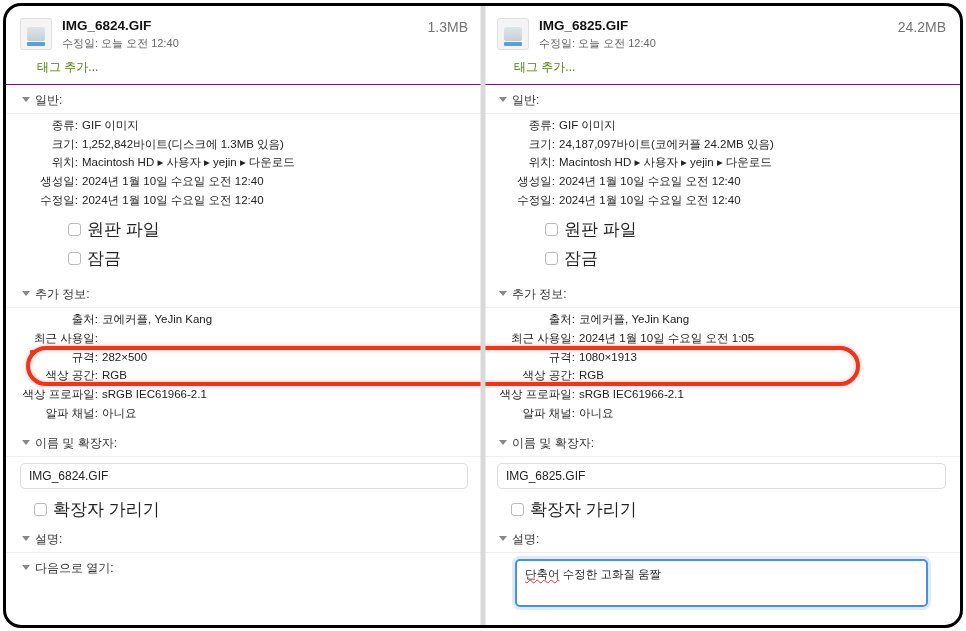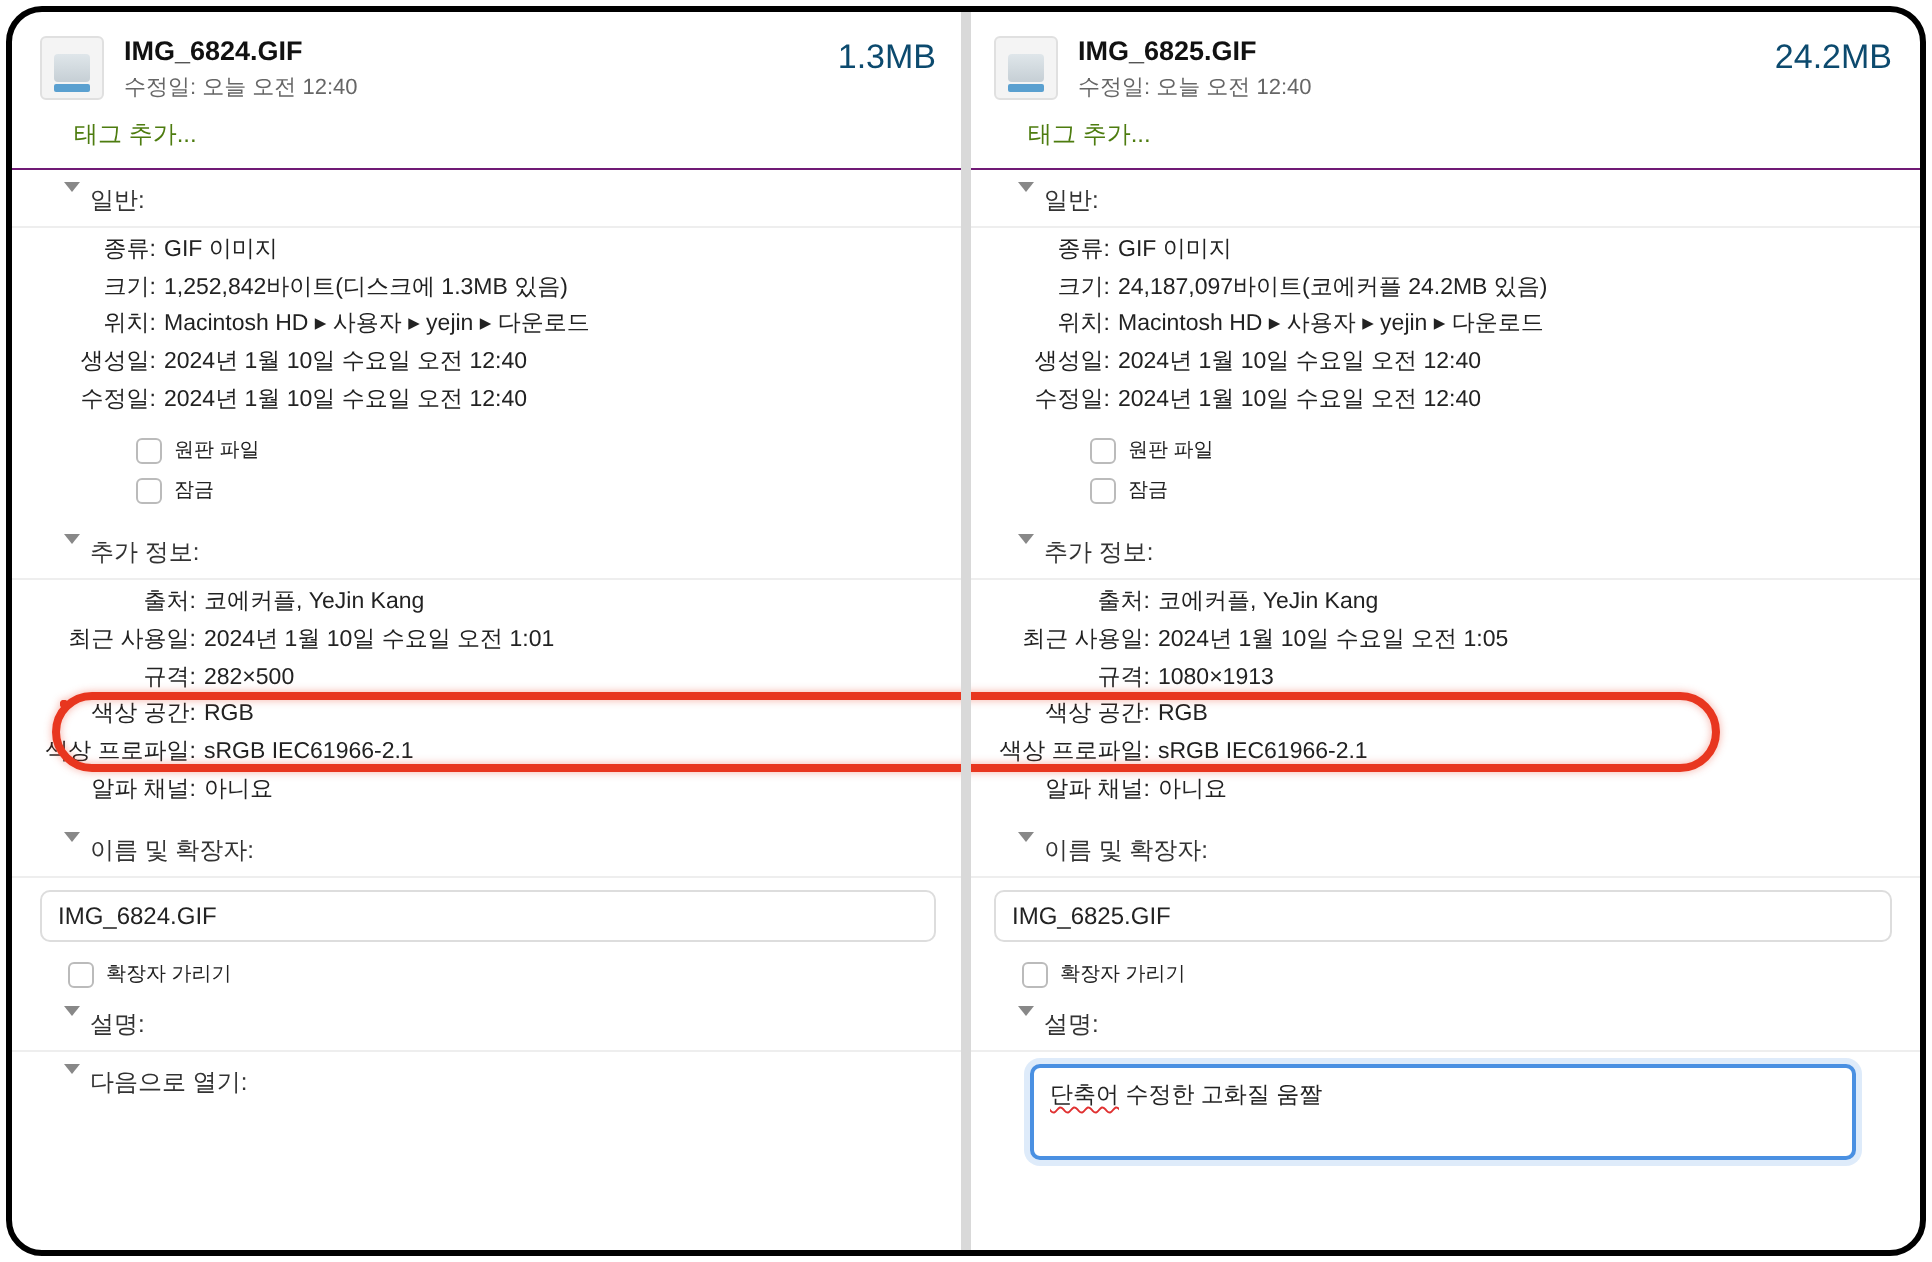--- a/index.html
+++ b/index.html
@@ -8,28 +8,28 @@
 .panels{display:flex;height:100%}
 .panel{width:50%;height:100%;overflow:hidden;font-size:12px;color:#222}
 .panel.left{border-right:1px solid #ccc}
 .hdr{display:flex;align-items:flex-start;padding:12px 14px 4px 14px;gap:10px}
 .thumb{width:32px;height:32px;background:#f4f4f4;border:1px solid #e0e0e0;border-radius:3px;display:flex;align-items:center;justify-content:center;position:relative}
 .thumb::before{content:"";width:18px;height:14px;background:linear-gradient(180deg,#dfe6ea,#c6cfd5);border-radius:2px;display:block}
 .thumb::after{content:"";position:absolute;bottom:3px;left:6px;right:6px;height:4px;background:#5aa0d0;border-radius:1px}
 .hdr-text{flex:1}
 .fname{font-weight:700;font-size:13.5px;color:#111;margin-bottom:3px}
 .modline{font-size:11px;color:#666}
-.fsize{font-size:17px;color:#0c4a6e;white-space:nowrap;padding-top:1px}
+.fsize{font-size:14px;color:#737373;white-space:nowrap;padding-top:1px}
 .tagrow{padding:4px 14px 8px 31px;font-size:12px;color:#4d7c0f;border-bottom:1px solid #701a75}
-.sect-hdr{display:flex;gap:5px;padding:7px 14px 4px 26px;font-size:12px;color:#333;border-bottom:1px solid #eee}
+.sect-hdr{display:flex;align-items:center;gap:5px;padding:7px 14px 4px 16px;font-size:12px;color:#333;border-bottom:1px solid #eee}
 .disc{width:0;height:0;border-left:4px solid transparent;border-right:4px solid transparent;border-top:5px solid #888;transform:translateY(-1px)}
 .kv{display:flex;padding:1px 14px 1px 14px;font-size:11.5px;line-height:1.45}
 .kv .k{width:62px;text-align:right;color:#222;padding-right:4px;flex-shrink:0}
 .kv .v{color:#222}
-.cbrow{display:flex;align-items:center;gap:6px;padding:3px 14px 3px 62px;font-size:10px}
+.cbrow{display:flex;align-items:center;gap:6px;padding:3px 14px 3px 62px;font-size:17px}
 .cb{width:13px;height:13px;border:1px solid #bbb;border-radius:3px;background:#fff;flex-shrink:0}
 .sect-body{padding:2px 0 6px 0}
 .namefld{margin:6px 14px;padding:5px 8px;border:1px solid #ddd;border-radius:5px;background:#fff;font-size:12px;color:#222}
 .descfld{margin:6px 32px;padding:6px 8px;border:2px solid #4a90e2;border-radius:5px;background:#fff;font-size:11.5px;color:#222;min-height:48px;box-shadow:0 0 0 3px rgba(74,144,226,0.18)}
 .underline-err{text-decoration:underline wavy #e03030;text-decoration-thickness:1px}
 .highlight-oval{position:absolute;left:20px;right:100px;top:340px;height:40px;border:4px solid #e8361f;border-radius:22px;pointer-events:none;filter:drop-shadow(0 0 2px rgba(232,54,31,0.4))}
 .highlight-oval::before,.highlight-oval::after{content:"";position:absolute;border:2px solid #e8361f;border-radius:50%}
 .gutter{position:absolute;left:50%;top:0;bottom:0;width:5px;background:#d9d9d9;transform:translateX(-50%);z-index:2}
 </style>
 </head>
@@ -89,21 +89,20 @@
         <span class="disc"></span>
         <span>추가 정보:</span>
       </div>
       <div class="sect-body">
         <div class="kv" style="padding-left:34px">
             <span class="k">출처:</span>
             <span class="v">코에커플, YeJin Kang</span>
           </div>
         <div class="kv">
             <span class="k" style="width:82px">최근 사용일:</span>
-            <span class="v">2024년 1월 10일 수요일 오전 1:01</span>
           </div>
         <div class="kv" style="padding-left:34px">
             <span class="k">규격:</span>
             <span class="v">282×500</span>
           </div>
         <div class="kv">
             <span class="k" style="width:82px">색상 공간:</span>
             <span class="v">RGB</span>
           </div>
         <div class="kv">

